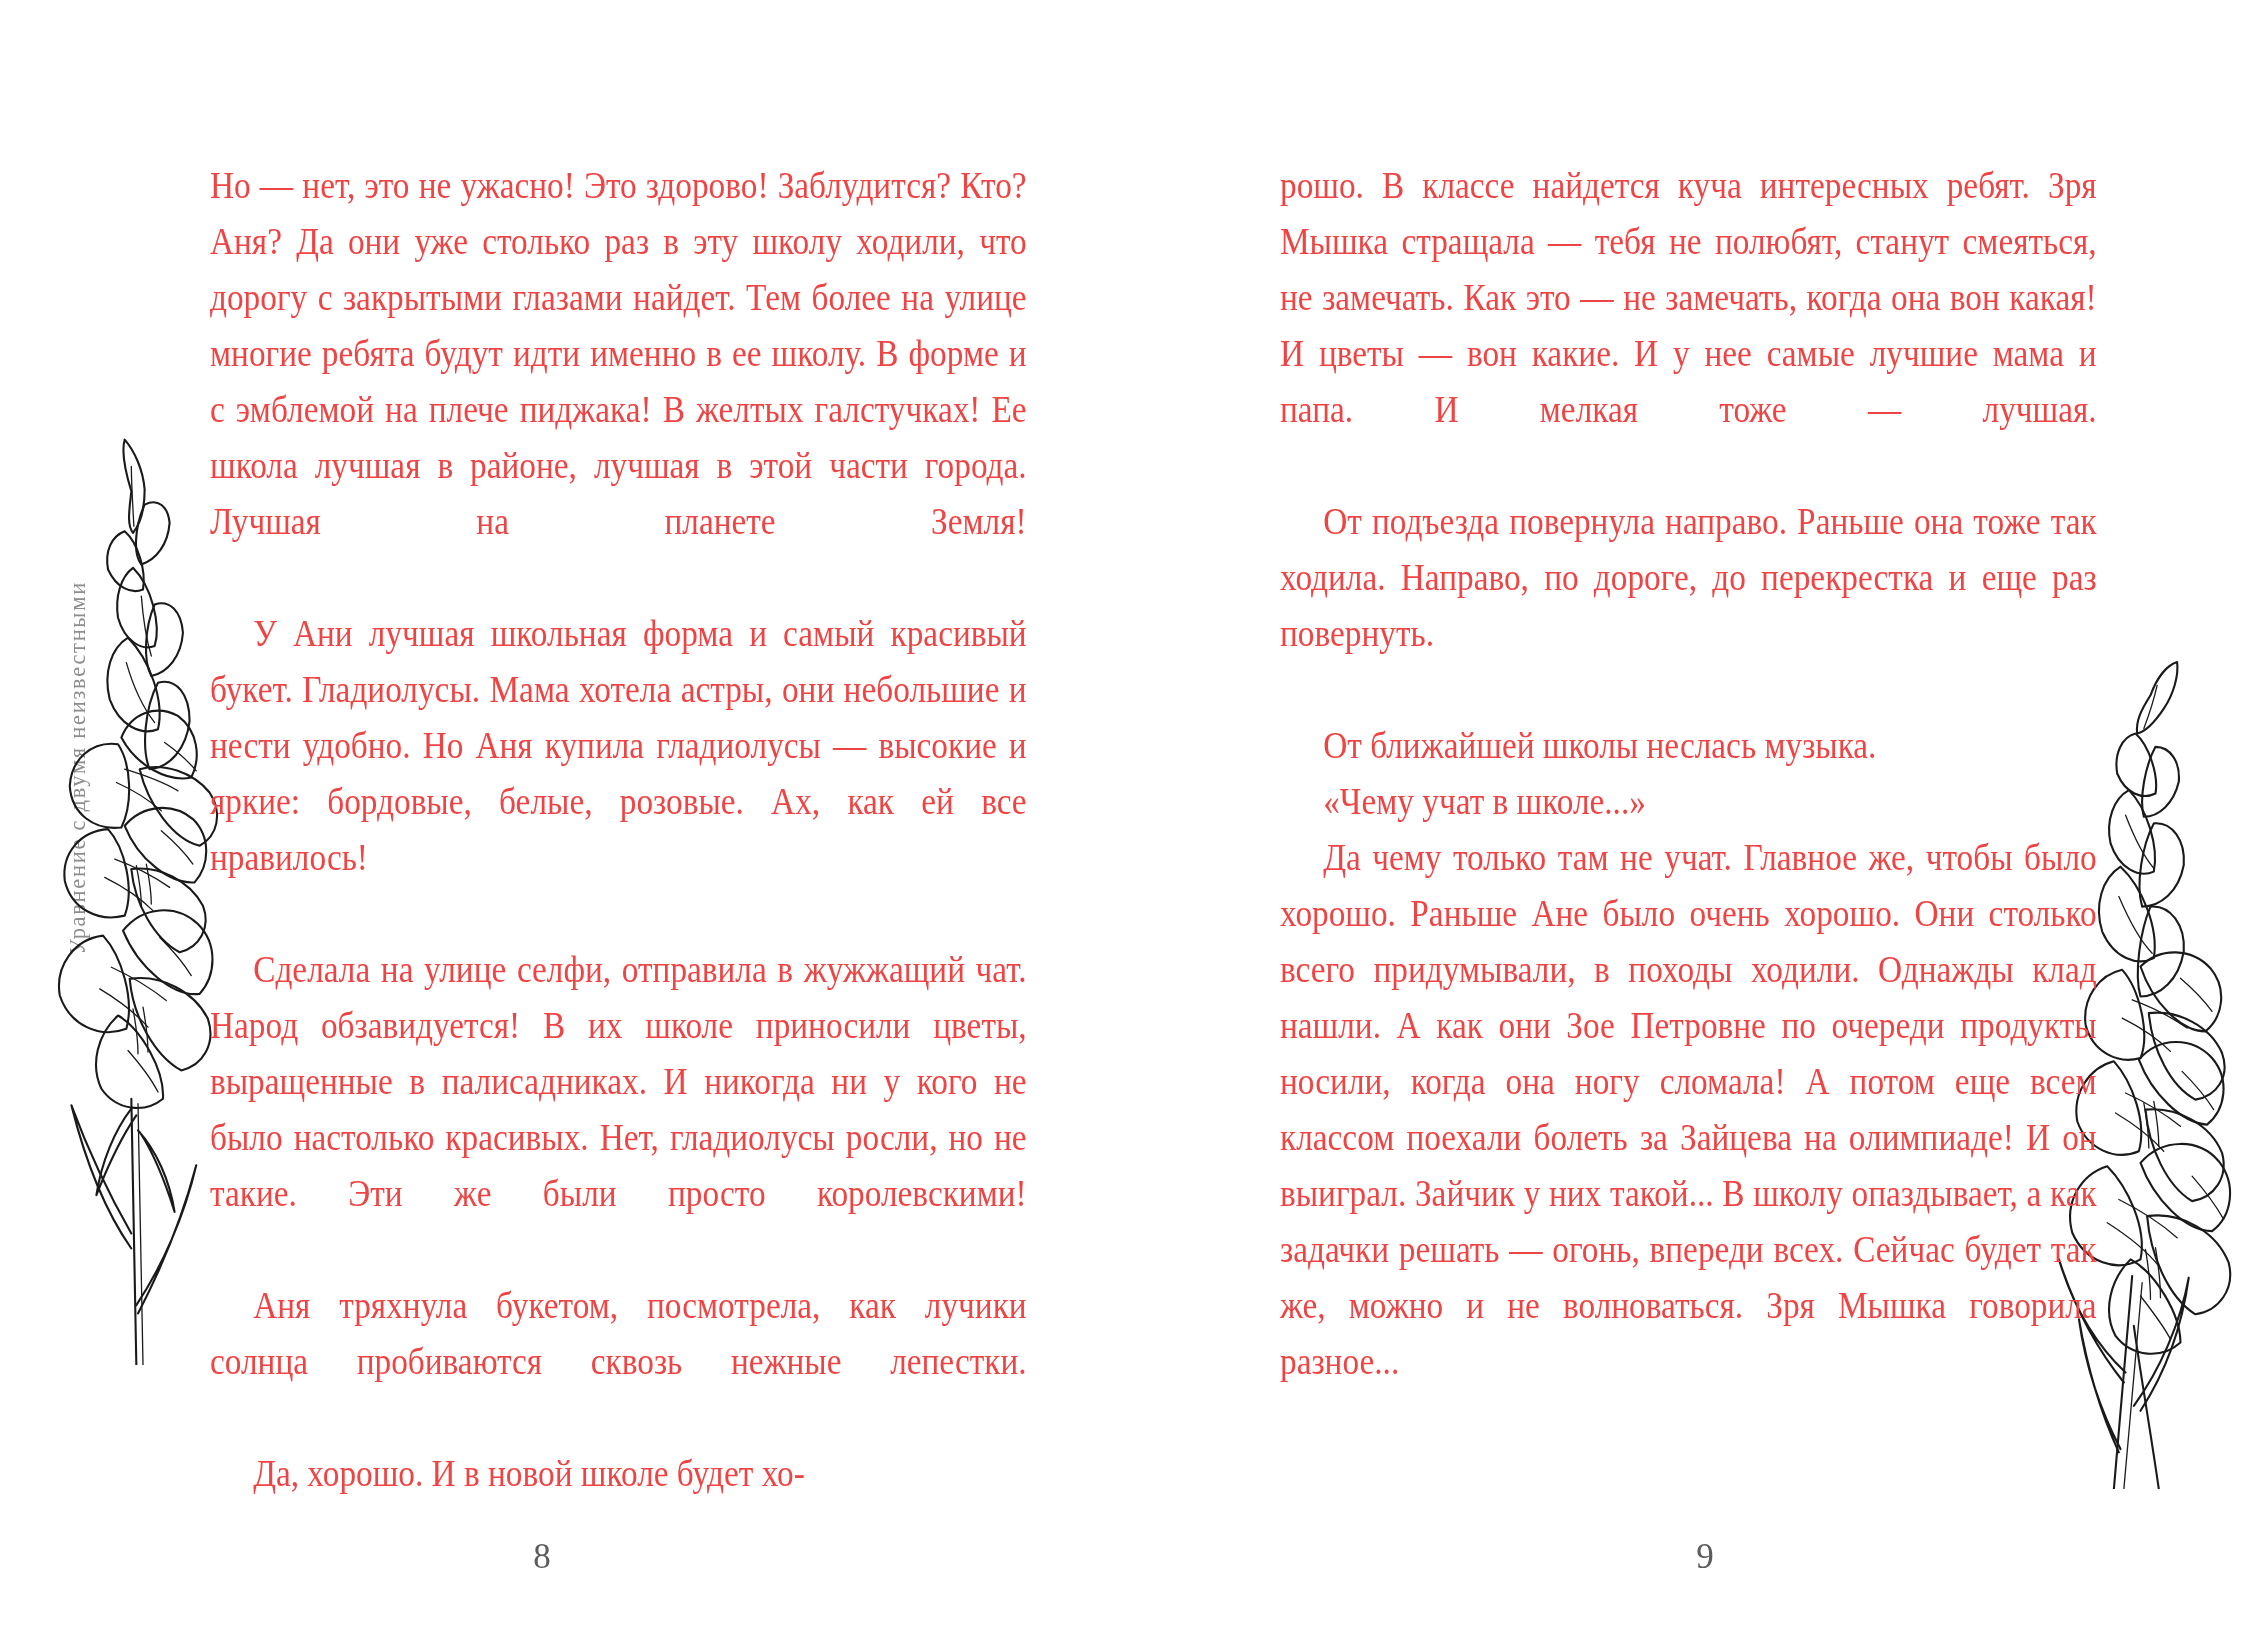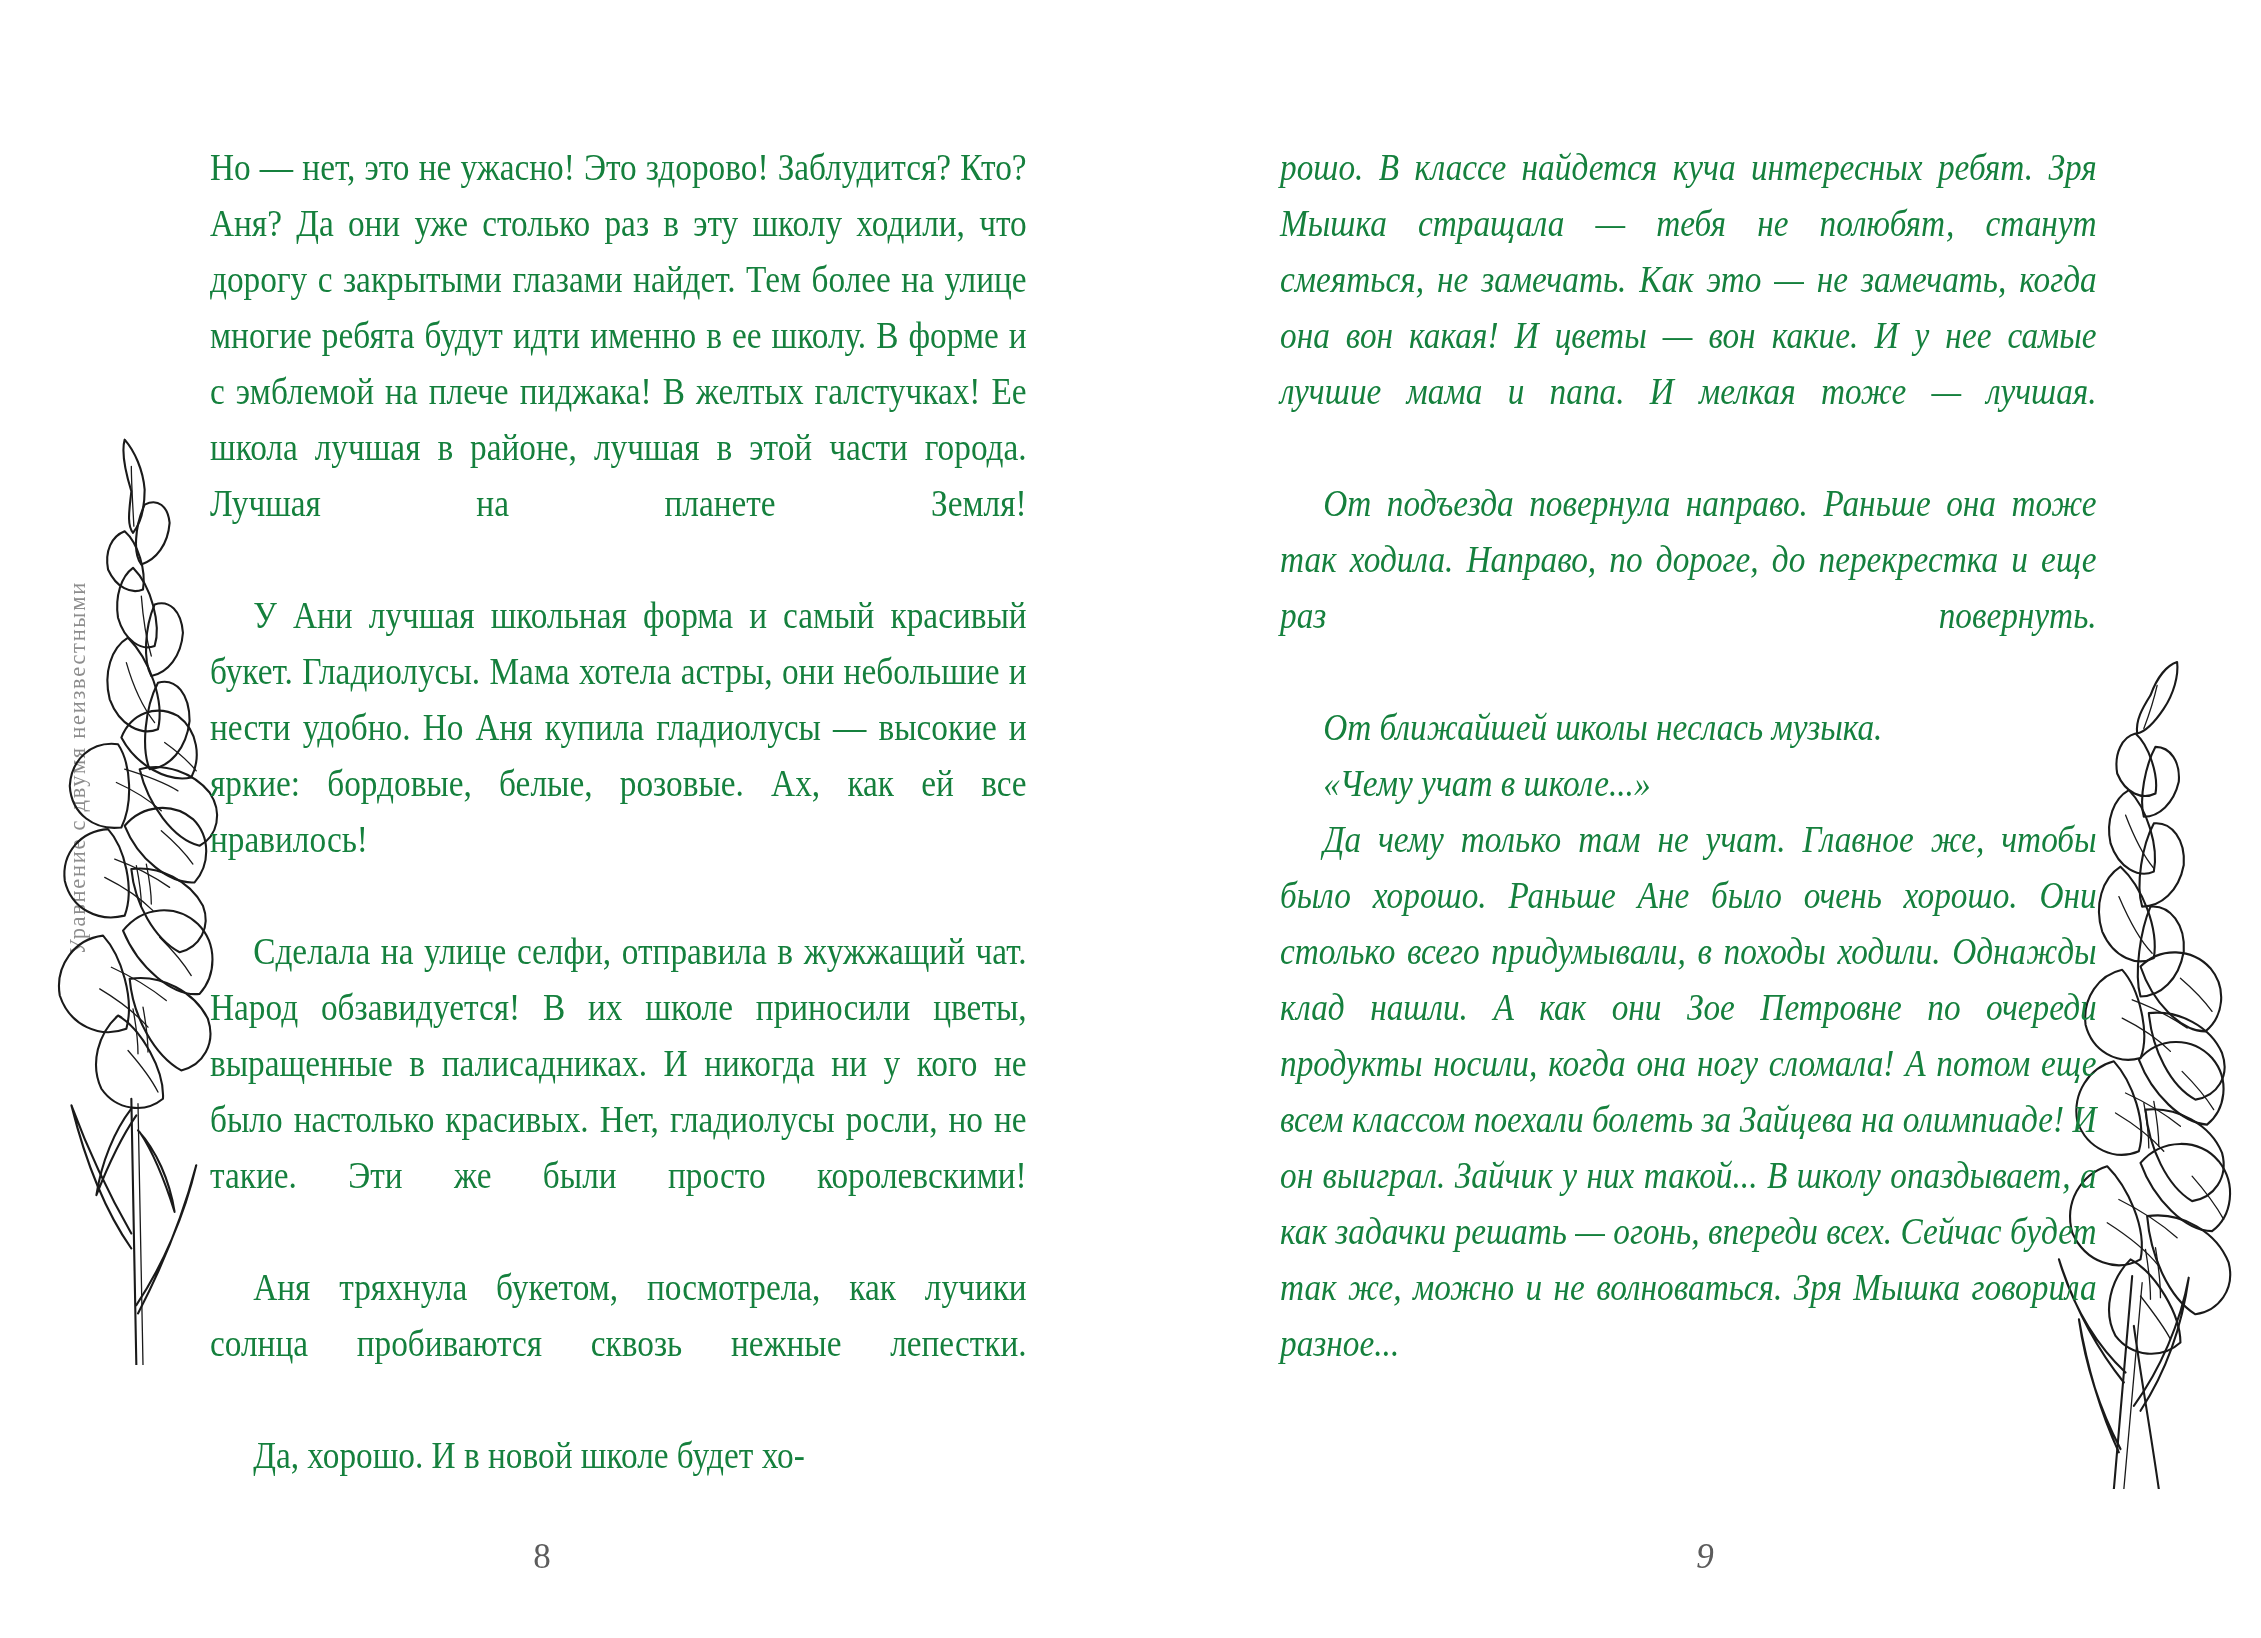--- a/index.html
+++ b/index.html
@@ -24,21 +24,21 @@
     display: flex;
   }
 
   .page {
     position: relative;
     width: 1130px;
     height: 1639px;
     box-sizing: border-box;
   }
   .page-left  { padding: 0; }
-  .page-right { padding: 0; font-style: italic; }
+  .page-right { padding: 0; }
 
   
   .running-head {
     position: absolute;
     left: 43px;
     top: 955px;
     width: 533px;
     transform: rotate(-90deg);
     transform-origin: 0 0;
     margin-left: 21.6px;
@@ -47,29 +47,29 @@
     letter-spacing: 1.7px;
     color: #8d8d8d;
     white-space: nowrap;
     text-align: left;
     direction: ltr;
   }
 
   
   .column {
     position: absolute;
-    top: 140px;
+    top: 158px;
     width: 816px;
     font-size: 37px;
     line-height: 56px;
     text-align: justify;
     text-justify: inter-word;
     -webkit-hyphens: none;
     hyphens: none;
-    color: #15803d;
+    color: #ef4444;
   }
   .col-left  { left: 210px; }
   .col-right { left: 150px; }
 
   .column p {
     margin: 0;
     text-indent: 0;
     font-stretch: condensed;
     transform: scaleX(0.90);
     transform-origin: left center;

